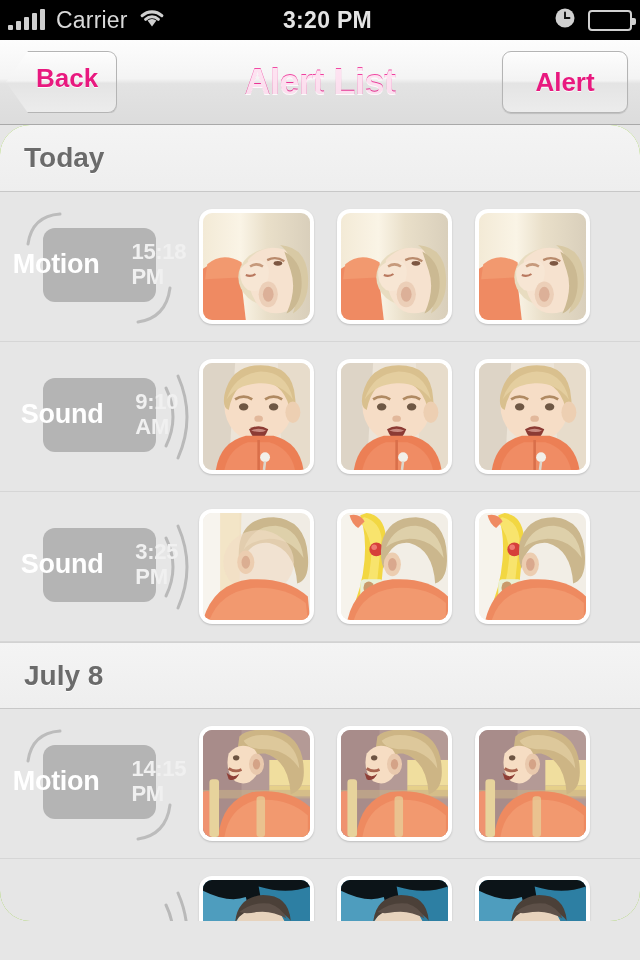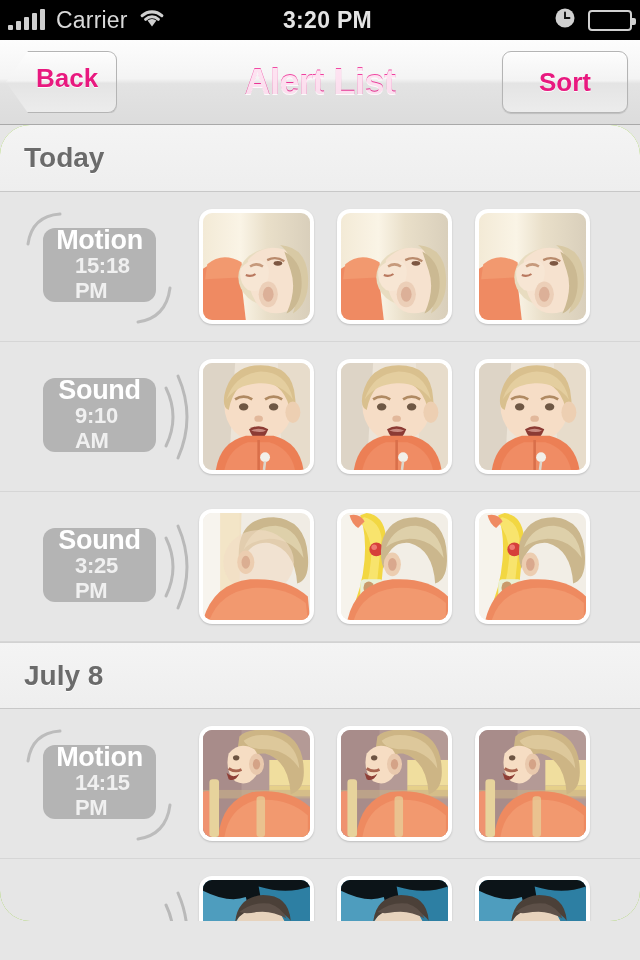--- a/index.html
+++ b/index.html
@@ -224,21 +224,21 @@
 
   .badge {
     position: absolute;
     left: 43px;
     top: 36px;
     width: 113px;
     height: 74px;
     background: #b4b4b4;
     border-radius: 12px;
     display: flex;
-    flex-direction: column;
+    flex-direction: row;
     align-items: center;
     justify-content: center;
     gap: 0px;
   }
   .badge-type {
     font-size: 27px;
     font-weight: bold;
     color: #ffffff;
     line-height: 1.05;
     letter-spacing: -0.3px;
@@ -325,21 +325,21 @@
       </span>
     </div>
   </div>
 
   <div class="nav-bar">
     <div class="btn-back">
       <span>Back</span>
     </div>
     <div class="nav-title">Alert List</div>
     <div class="btn-sort">
-      <span>Sort</span>
+      <span>Alert</span>
     </div>
   </div>
 
   <div class="list" id="alert-list">
       <div class="section-header">
       <span>Today</span>
     </div>
       <div class="alert-row">
       <div class="badge-wrap">
         <svg class="arc-svg" viewBox="0 0 199 150">

